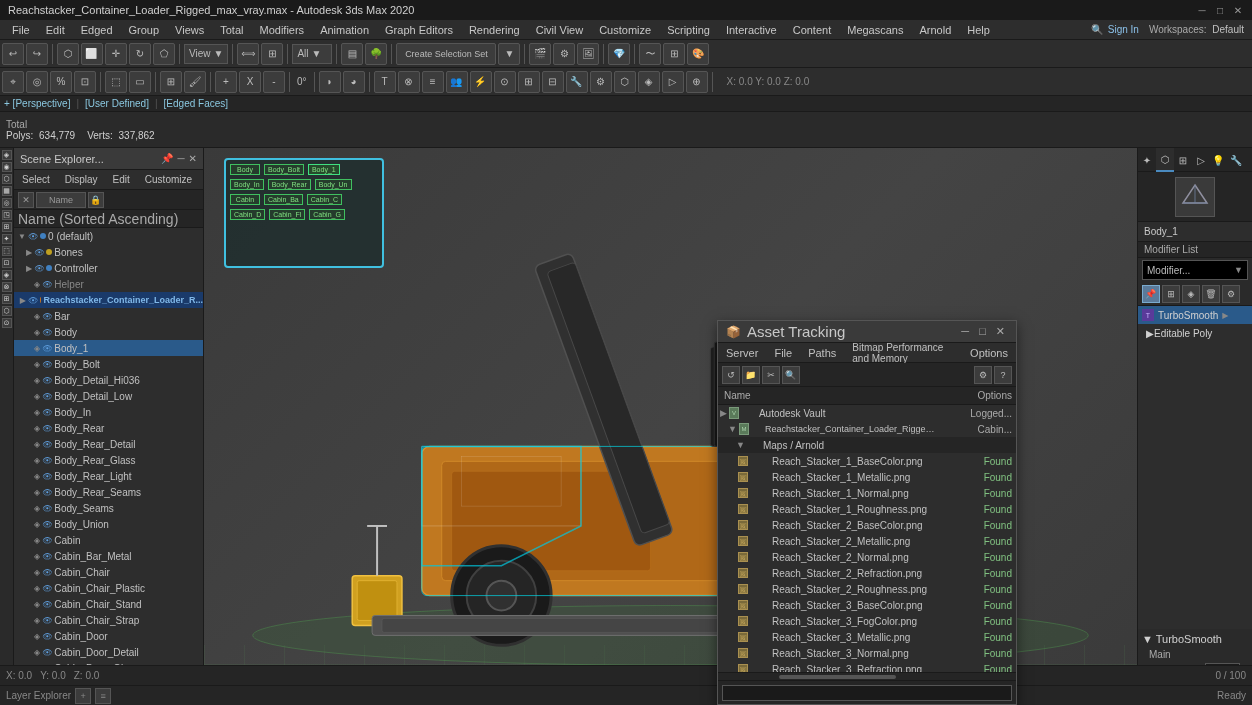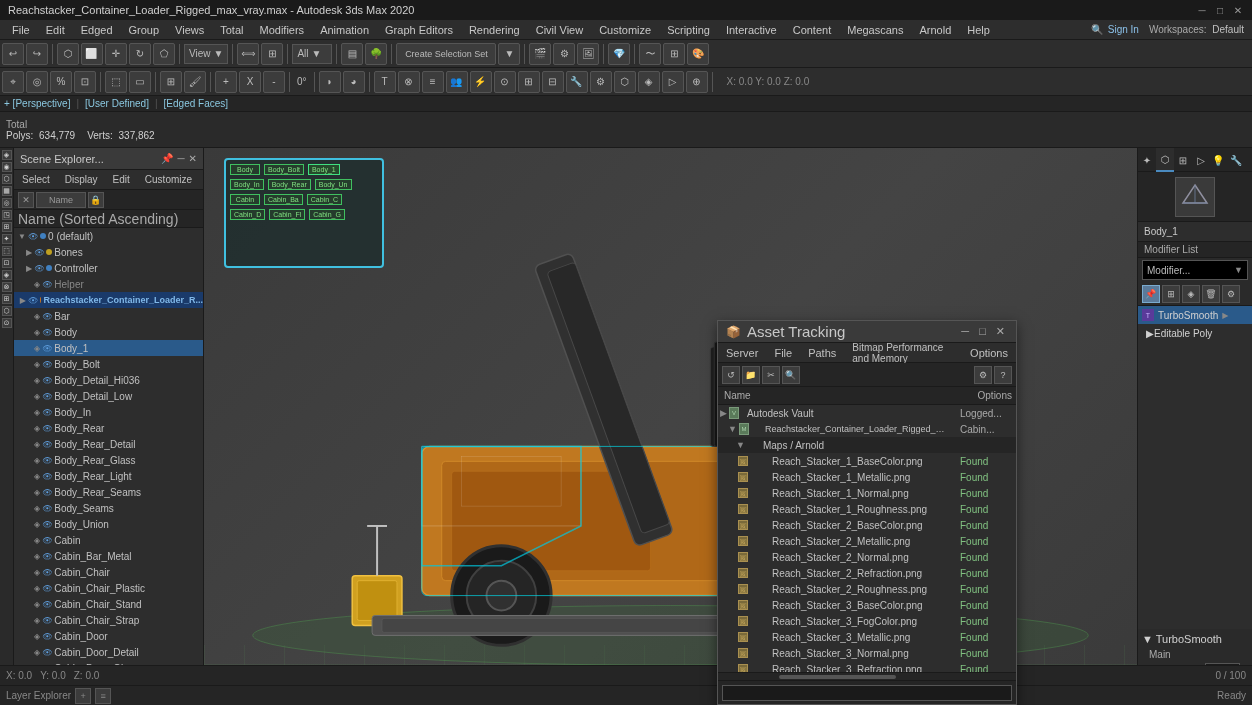--- a/index.html
+++ b/index.html
@@ -115,24 +115,24 @@
     #at-menu { background: #2d2d2d; height: 20px; display: flex; align-items: center; border-bottom: 1px solid #1a1a1a; }
     .at-menu-item { padding: 0 8px; height: 20px; display: flex; align-items: center; font-size: 11px; color: #c0c0c0; cursor: pointer; }
     #at-toolbar { background: #252525; height: 24px; display: flex; align-items: center; padding: 0 4px; gap: 2px; border-bottom: 1px solid #1a1a1a; }
     .at-tb-btn { width: 18px; height: 18px; background: #3c3c3c; border: 1px solid #555; display: flex; align-items: center; justify-content: center; font-size: 9px; color: #bbb; cursor: pointer; }
     #at-col-header { background: #252525; height: 18px; display: flex; align-items: center; border-bottom: 1px solid #1a1a1a; font-size: 10px; color: #aaa; }
     .at-col-name { flex: 1; padding: 0 6px; }
     .at-col-status { width: 60px; padding: 0 4px; text-align: right; }
     #at-list { flex: 1; overflow-y: auto; background: #2d2d2d; }
     .at-item { height: 16px; display: flex; align-items: center; font-size: 10px; cursor: pointer; }
     .at-item.section { background: #252525; color: #aaa; }
-    .at-item .at-name { flex: 1; padding: 0 8px; overflow: hidden; white-space: nowrap; text-overflow: ellipsis; color: #c0c0c0; }
+    .at-item .at-name { flex: 1; padding: 0 20px; overflow: hidden; white-space: nowrap; text-overflow: ellipsis; color: #c0c0c0; }
     .at-item .at-name.indent { padding-left: 16px; }
     .at-item .at-name.indent2 { padding-left: 24px; }
-    .at-item .at-status { width: 60px; padding: 0 4px; color: #80c080; font-size: 10px; }
+    .at-item .at-status { width: 60px; padding: 0 4px; text-align: right; color: #80c080; font-size: 10px; }
     .at-file-icon { width: 10px; height: 12px; background: #5a7a5a; border: 1px solid #7a9a7a; font-size: 6px; color: #aad0aa; display: flex; align-items: center; justify-content: center; }
     .at-img-icon { width: 10px; height: 10px; background: #7a6a3a; border: 1px solid #aa9050; display: flex; align-items: center; justify-content: center; font-size: 6px; color: #d0b060; }
     #at-bottom { height: 24px; background: #252525; border-top: 1px solid #1a1a1a; display: flex; align-items: center; padding: 0 4px; gap: 4px; }
     #at-search { flex: 1; height: 16px; background: #1a1a1a; border: 1px solid #555; color: #c0c0c0; font-size: 10px; padding: 0 4px; }
 
     
     #grid { position: absolute; bottom: 0; left: 0; right: 0; height: 60px; background: repeating-linear-gradient(90deg, rgba(80,120,80,0.2) 0px, rgba(80,120,80,0.2) 1px, transparent 1px, transparent 40px), repeating-linear-gradient(0deg, rgba(80,120,80,0.2) 0px, rgba(80,120,80,0.2) 1px, transparent 1px, transparent 40px); }
 
     
     ::-webkit-scrollbar { width: 8px; height: 8px; }

